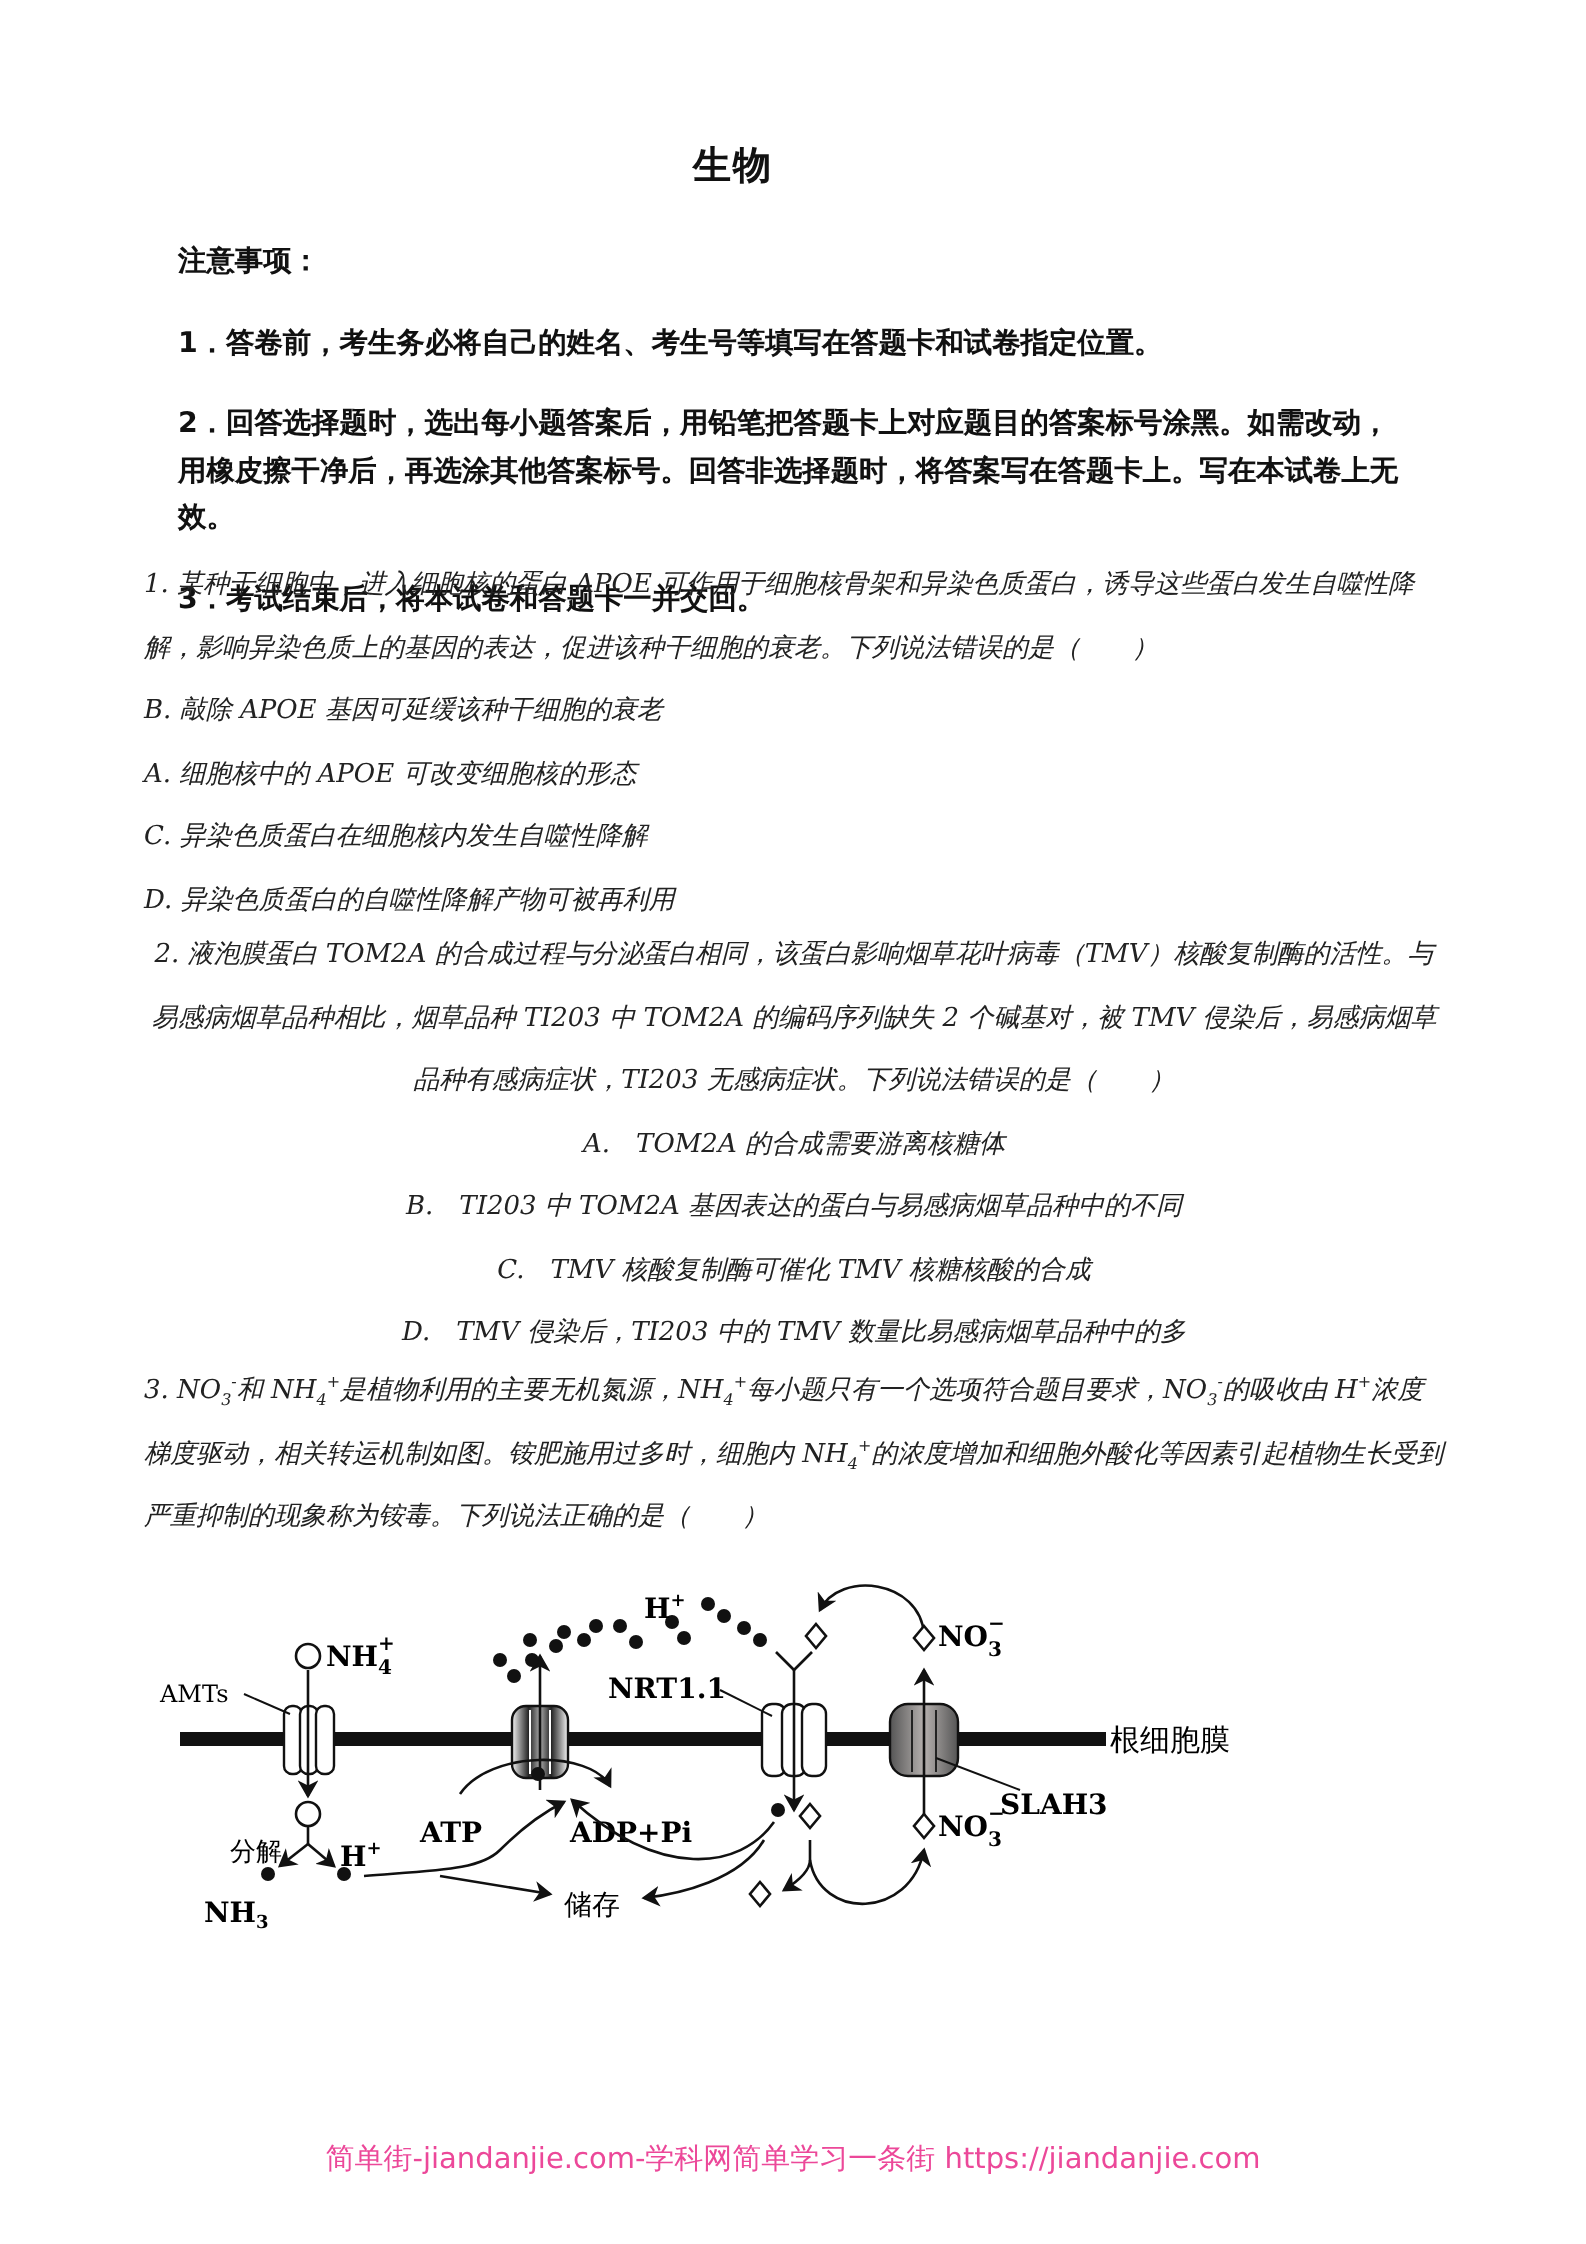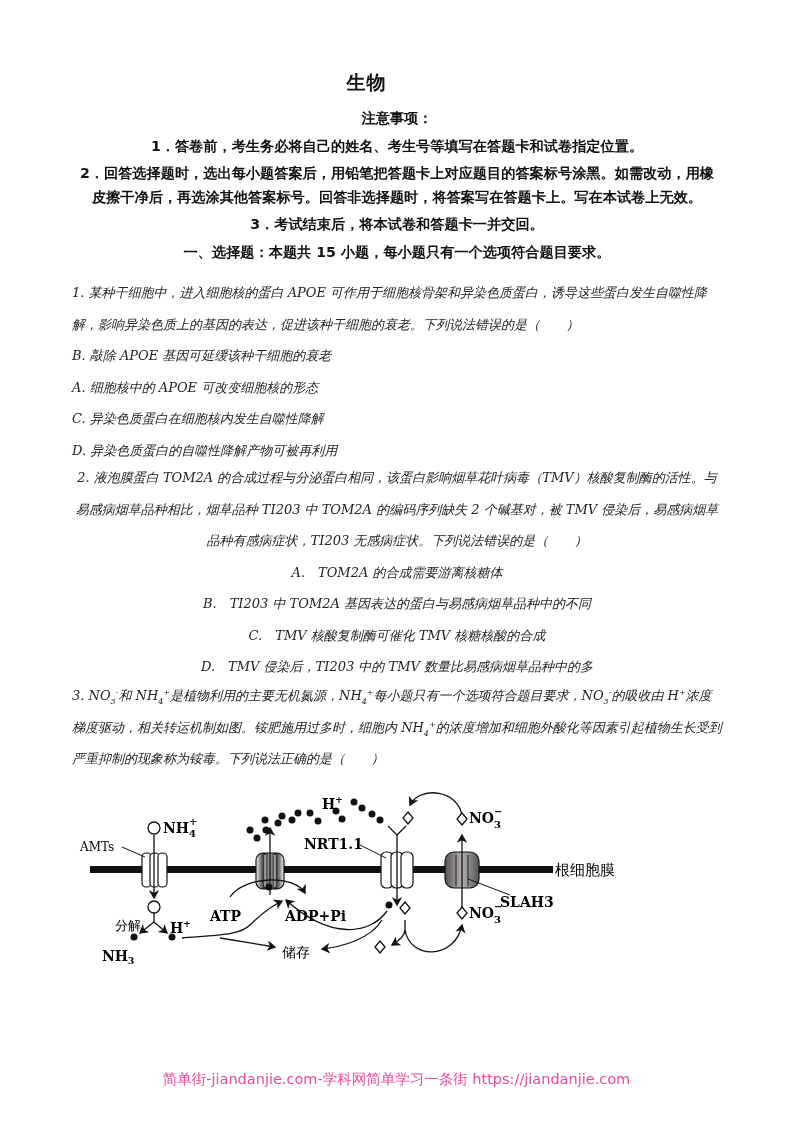--- a/index.html
+++ b/index.html
@@ -1,40 +1,39 @@
 <!DOCTYPE html>
 <html><head>
   <meta charset="utf-8">
   <style>
     html, body { margin: 0; padding: 0; background: #ffffff; }
     body { width: 793px; height: 1122px; position: relative; overflow: hidden; color: #111; font-family: "DejaVu Serif", "Liberation Serif", serif; }
     .title { position: absolute; top: 70px; left: 0; width: 733px; text-align: center; font-size: 19px; font-weight: bold; font-family: "DejaVu Sans", sans-serif; letter-spacing: 1px; }
     .notice { position: absolute; left: 72px; width: 650px; font-family: "DejaVu Sans", sans-serif; font-weight: bold; font-size: 14.2px; line-height: 23.5px; }
-    .notice p { margin: 4px; text-align: center; }
+    .notice p { margin: 17px; }
     .q { position: absolute; left: 72px; width: 650px; font-size: 13px; line-height: 31.5px; color: #222; font-style: italic; }
     .q p { margin: 0; }
     .q .opt { margin: 0; }
     sub, sup { font-size: 8px; line-height: 0; }
     .diagram { position: absolute; left: 70px; top: 775px; width: 560px; height: 200px; }
     .footer { position: absolute; top: 1070px; left: 0; width: 793px; text-align: center; font-family: "DejaVu Sans", sans-serif; font-size: 14.5px; color: #ec4899; }
     svg text { font-family: "DejaVu Serif", "Liberation Serif", serif; }
   </style>
 </head>
 <body>
 
 <div>
 
   <div class="title">生物</div>
 
   <div class="notice" style="top:103px;">
     <p>注意事项：</p>
     <p>1．答卷前，考生务必将自己的姓名、考生号等填写在答题卡和试卷指定位置。</p>
     <p>2．回答选择题时，选出每小题答案后，用铅笔把答题卡上对应题目的答案标号涂黑。如需改动，用橡皮擦干净后，再选涂其他答案标号。回答非选择题时，将答案写在答题卡上。写在本试卷上无效。</p>
     <p>3．考试结束后，将本试卷和答题卡一并交回。</p>
-    <p>一、选择题：本题共 15 小题，每小题只有一个选项符合题目要求。</p>
   </div>
 
   <div class="q" style="top:277px;">
     <p>1. 某种干细胞中，进入细胞核的蛋白 APOE 可作用于细胞核骨架和异染色质蛋白，诱导这些蛋白发生自噬性降解，影响异染色质上的基因的表达，促进该种干细胞的衰老。下列说法错误的是（　　）</p>
     <p class="opt">B. 敲除 APOE 基因可延缓该种干细胞的衰老</p>
     <p class="opt">A. 细胞核中的 APOE 可改变细胞核的形态</p>
     <p class="opt">C. 异染色质蛋白在细胞核内发生自噬性降解</p>
     <p class="opt">D. 异染色质蛋白的自噬性降解产物可被再利用</p>
   </div>
 

